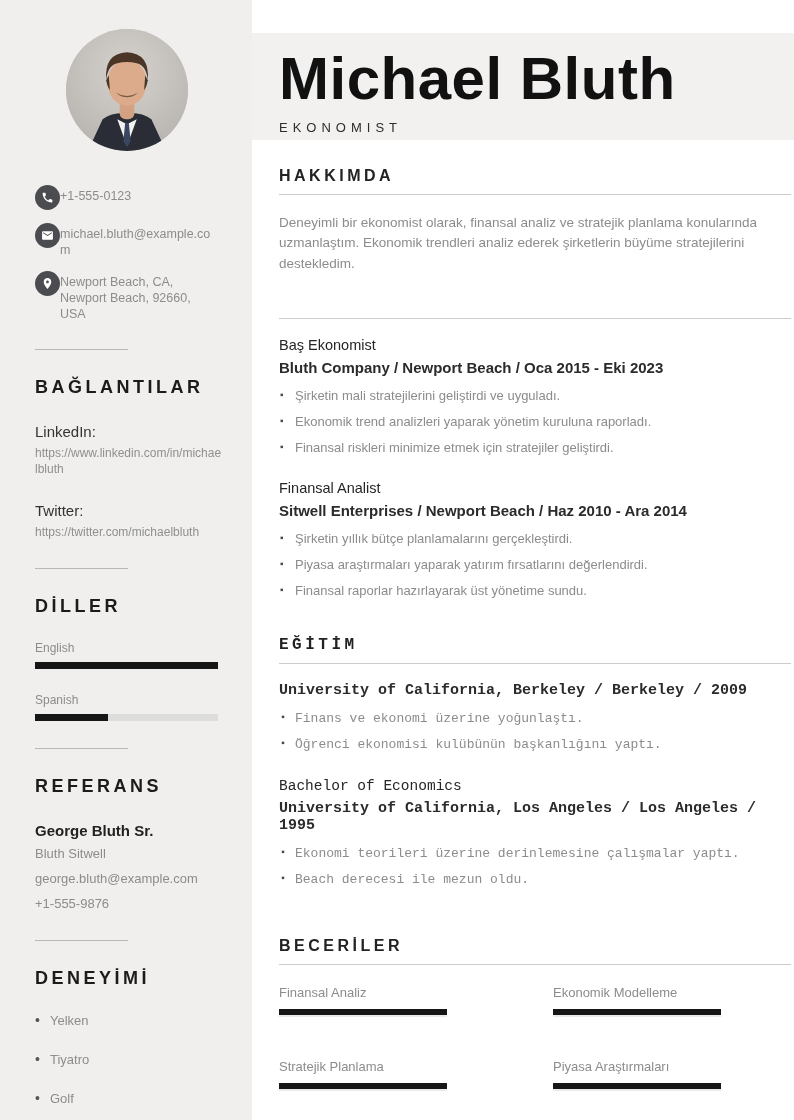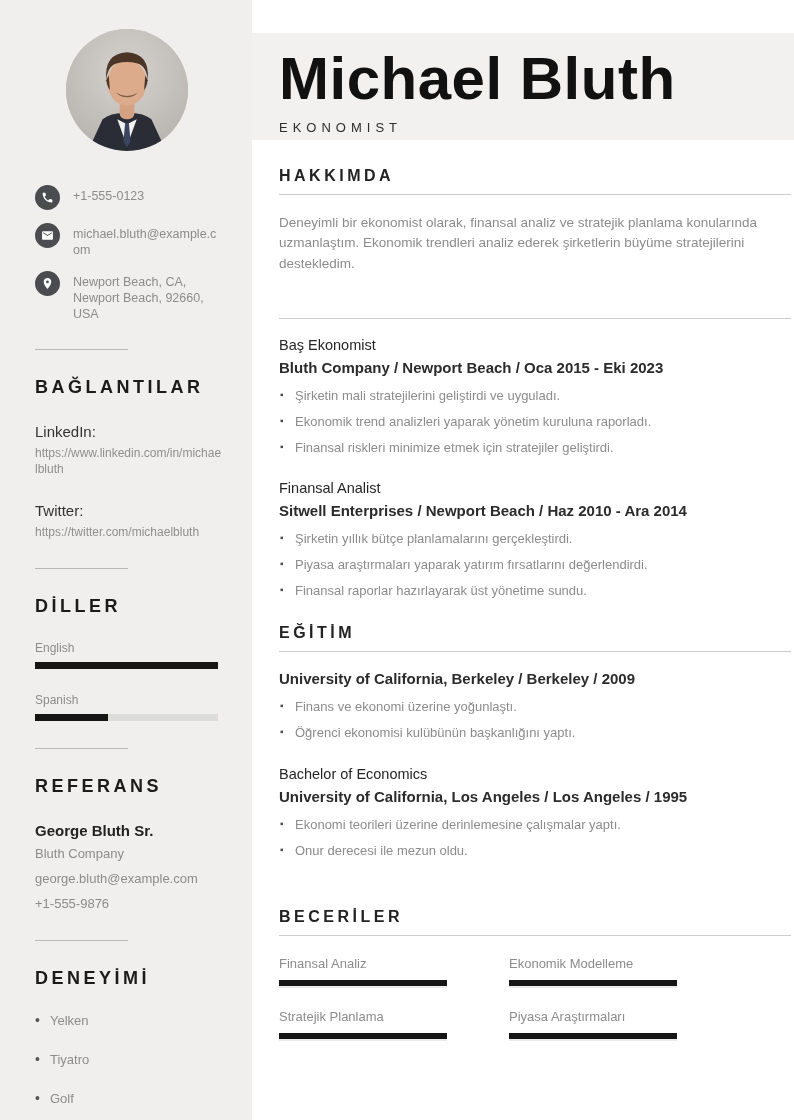--- a/index.html
+++ b/index.html
@@ -22,21 +22,21 @@
   }
   .avatar {
     width: 122px; height: 122px;
     border-radius: 50%;
     margin: 0 auto 34px auto;
     overflow: hidden;
     background: #c9c6c2;
   }
   .avatar svg { display: block; width: 100%; height: 100%; }
 
-  .contact-row { display: flex; align-items: flex-start; gap: 13px; margin-bottom: 13px; }
+  .contact-row { display: flex; align-items: flex-start; margin-bottom: 13px; }
   .icon-badge {
     flex: 0 0 auto;
     width: 25px; height: 25px; border-radius: 50%;
     background: #4a4c50;
     display: flex; align-items: center; justify-content: center;
   }
   .icon-badge svg { width: 13px; height: 13px; fill: #ffffff; }
   .contact-text {
     font-size: 12.5px; color: #8c8c8c; line-height: 1.25;
     padding-top: 4px; word-break: break-all; width: 155px;
@@ -86,21 +86,21 @@
   }
 
   .content { padding: 0 3px 0 27px; }
   .section h3 {
     margin: 0 0 9px 0; font-size: 16px; font-weight: bold;
     letter-spacing: 3.5px; color: #222;
   }
   .section hr { border: none; border-top: 1px solid #cccccc; margin: 0; }
   .sec-about { margin-top: 27px; }
   .sec-exp   { margin-top: 44px; }
-  .sec-edu   { margin-top: 24px; }
+  .sec-edu   { margin-top: 36px; font-family: Liberation Mono, monospace; }
   .sec-skill { margin-top: 48px; }
 
   .about-text {
     margin: 18px 0 0 0; font-size: 13.5px; color: #8c8c8c;
     line-height: 1.5; max-width: 508px;
   }
 
   .entry { margin-top: 18px; }
   .entry + .entry { margin-top: 24px; }
   .entry .role { font-size: 14.5px; color: #262626; margin: 0; }
@@ -110,21 +110,21 @@
     font-size: 13px; color: #8c8c8c; line-height: 1.3;
     position: relative; padding-left: 16px; margin-top: 9px;
   }
   .bullets li::before {
     content: "▪"; position: absolute; left: 1px; top: 0;
     color: #4a4a4a; font-size: 10px;
   }
 
   .skills-grid {
     margin-top: 20px;
-    display: grid; grid-template-columns: 230px 230px; row-gap: 23px;
+    display: grid; grid-template-columns: 230px 230px; row-gap: 23px; gap: 44px;
   }
   .skill-label { font-size: 13px; color: #8c8c8c; }
   .skill-bar {
     margin-top: 9px; width: 168px; height: 6px;
     background: #e6e6e4;
   }
   .skill-fill { height: 100%; background: #161616; box-shadow: 0 2px 0 0 #eceae8; }
 </style>
 </head>
 <body>
@@ -198,21 +198,21 @@
     </div>
     <div class="lang-name">Spanish</div>
     <div class="lang-bar">
       <div class="lang-fill" style="width: 40%;"></div>
     </div>
 
     <hr class="side-divider">
 
     <h2 class="side-heading">REFERANS</h2>
     <div class="ref-name">George Bluth Sr.</div>
-    <div class="ref-line">Bluth Company</div>
+    <div class="ref-line">Bluth Sitwell</div>
     <div class="ref-line">george.bluth@example.com</div>
     <div class="ref-line">+1-555-9876</div>
 
     <hr class="side-divider">
 
     <h2 class="side-heading">DENEYİMİ</h2>
     <ul class="hobby-list">
       <li>Yelken</li>
       <li>Tiyatro</li>
       <li>Golf</li>
@@ -268,21 +268,21 @@
             <li>Finans ve ekonomi üzerine yoğunlaştı.</li>
             <li>Öğrenci ekonomisi kulübünün başkanlığını yaptı.</li>
           </ul>
         </div>
 
         <div class="entry">
           <p class="role">Bachelor of Economics</p>
           <p class="meta">University of California, Los Angeles / Los Angeles / 1995</p>
           <ul class="bullets">
             <li>Ekonomi teorileri üzerine derinlemesine çalışmalar yaptı.</li>
-            <li>Onur derecesi ile mezun oldu.</li>
+            <li>Beach derecesi ile mezun oldu.</li>
           </ul>
         </div>
       </section>
 
       <section class="section sec-skill">
         <h3>BECERİLER</h3>
         <hr>
         <div class="skills-grid">
           <div class="skill">
             <div class="skill-label">Finansal Analiz</div>

